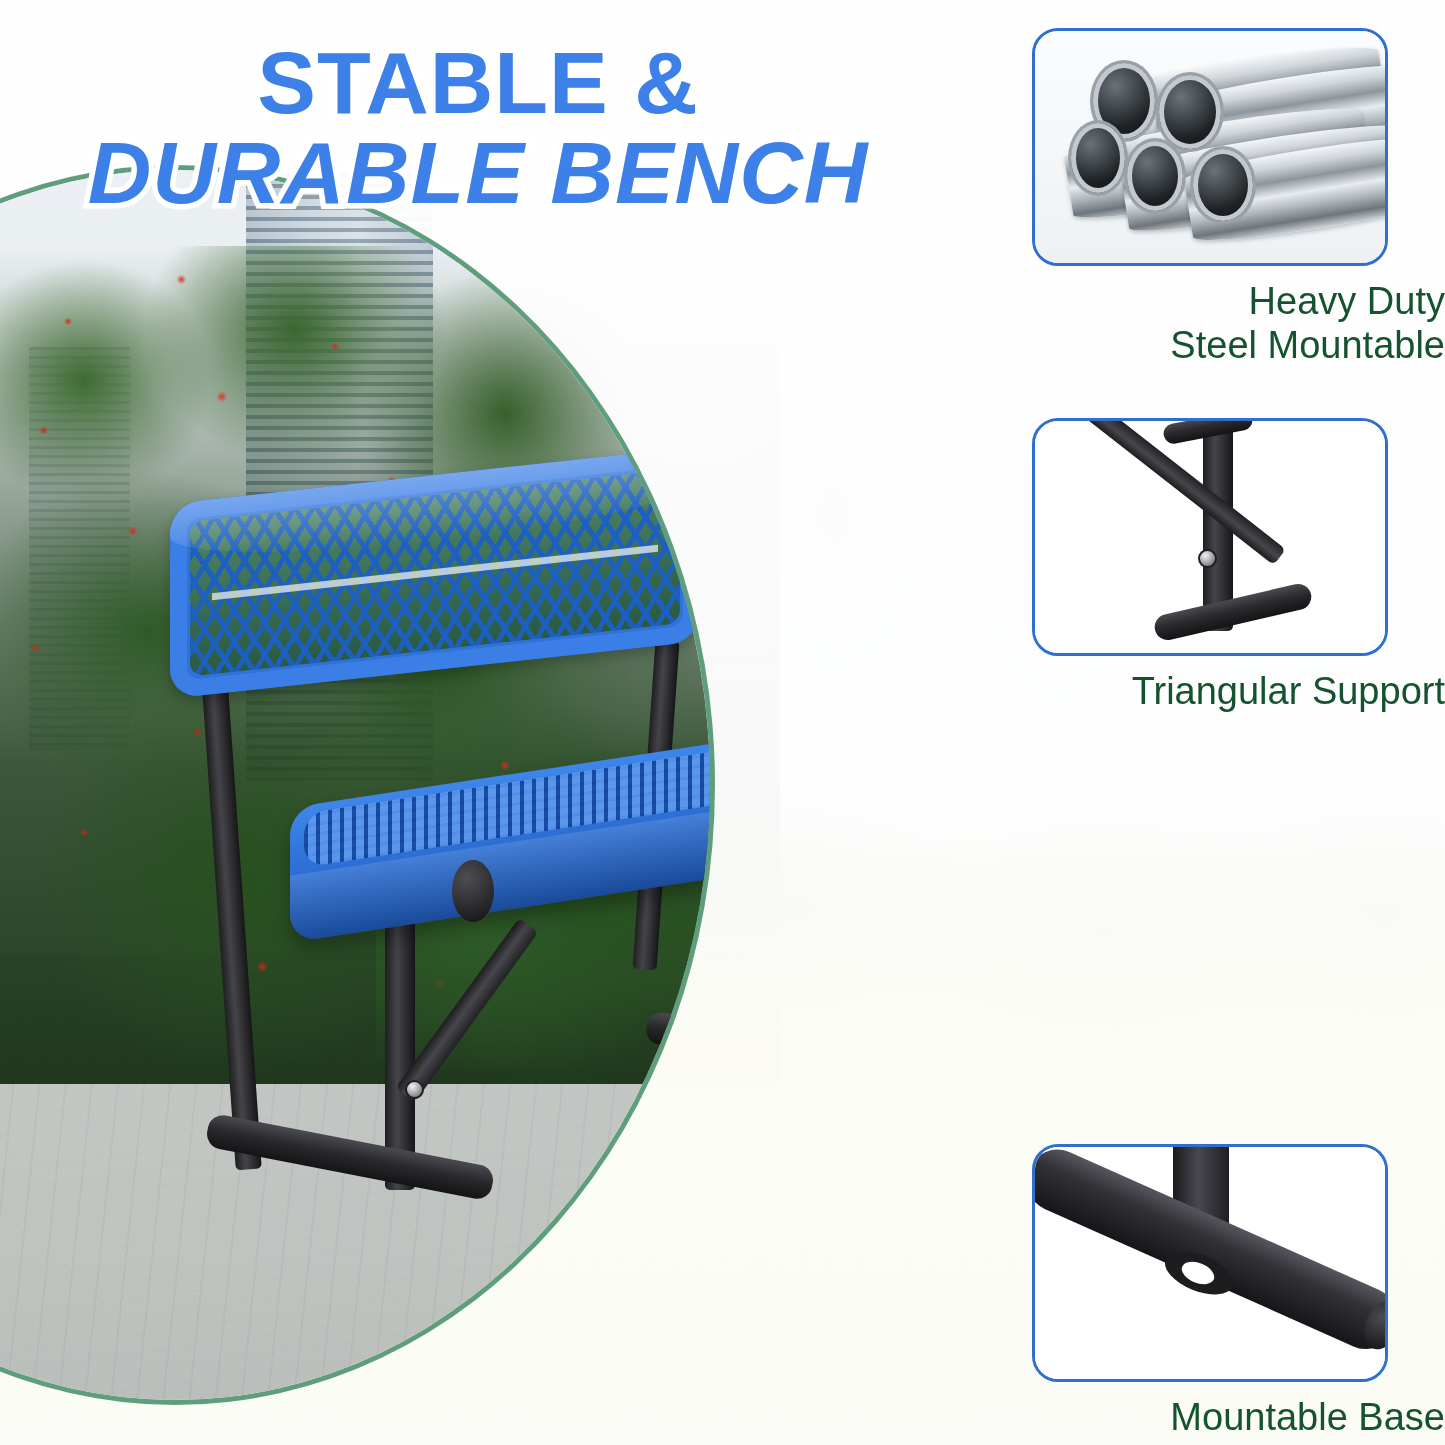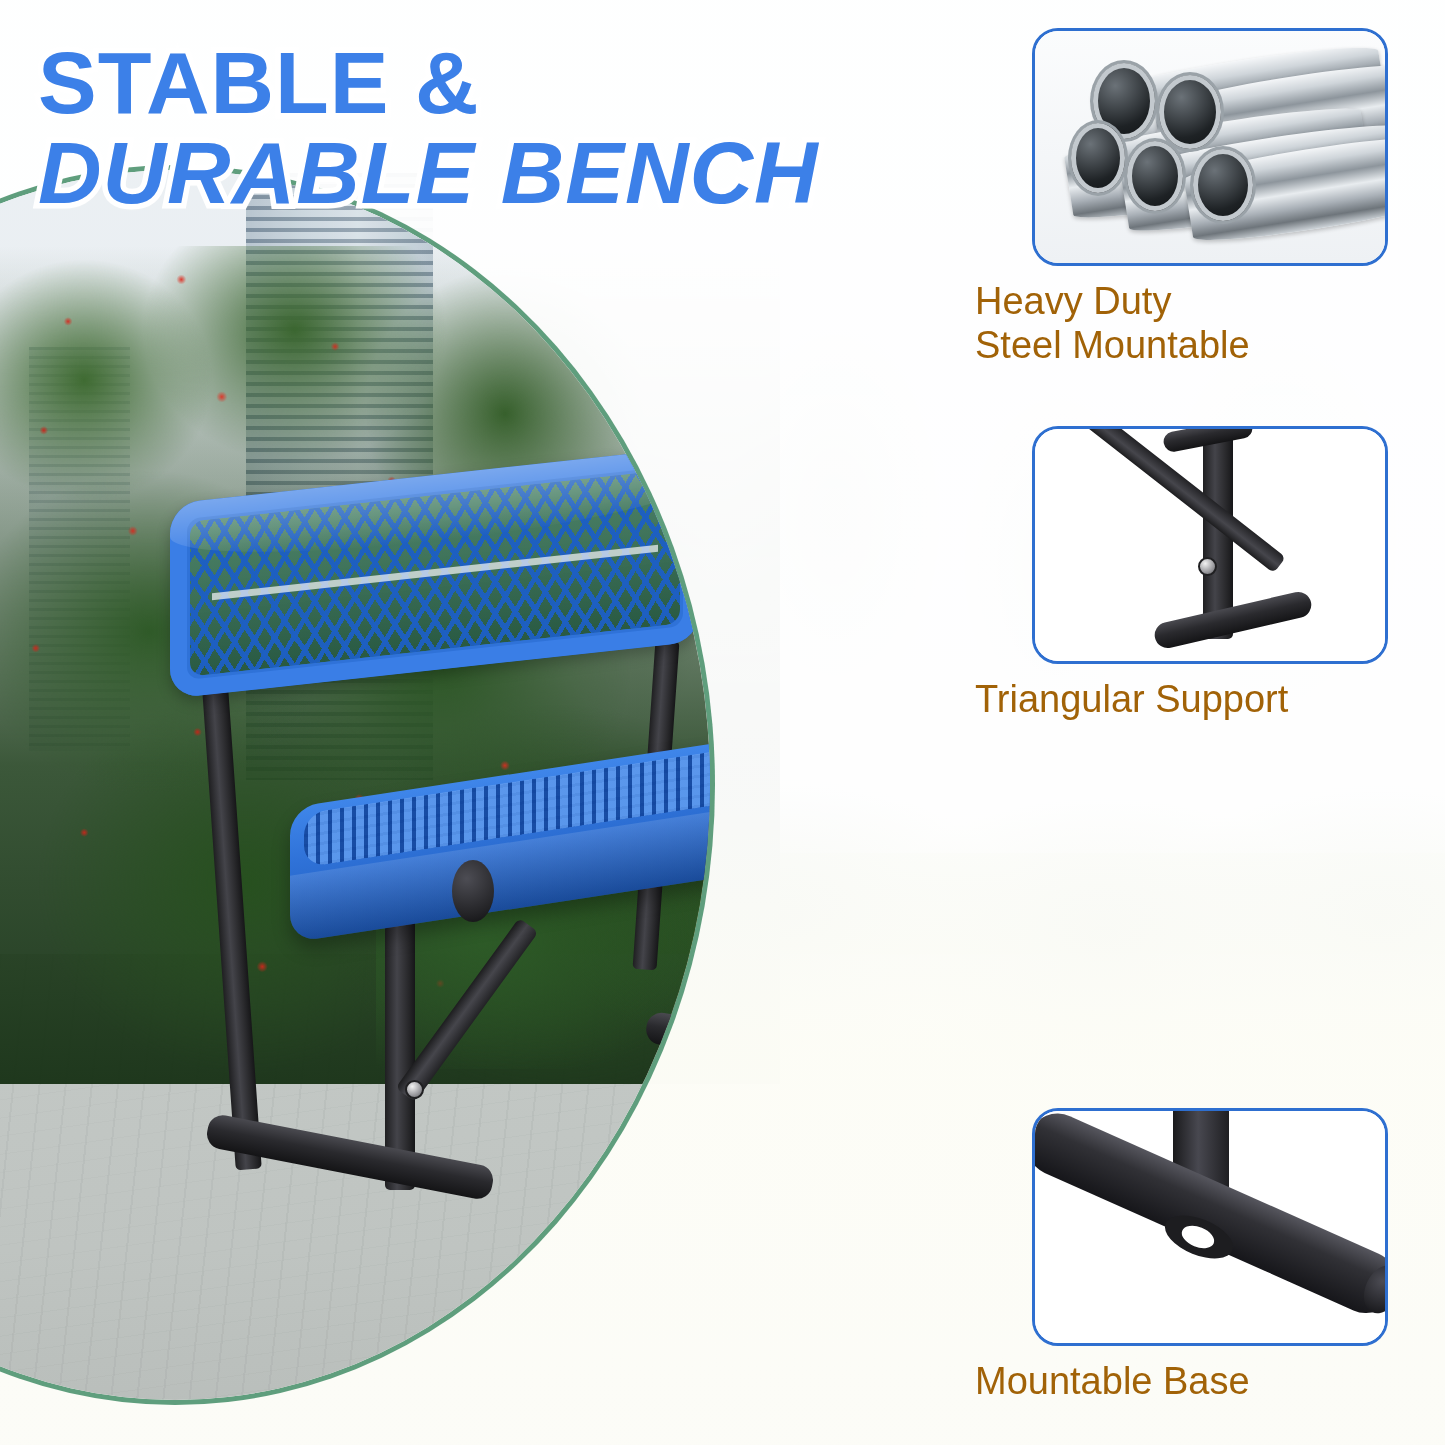--- a/index.html
+++ b/index.html
@@ -120,29 +120,29 @@
   .seat .lip{position:absolute;left:0;bottom:0;width:100%;height:50%;border-radius:0 0 28px 28px;
     background:linear-gradient(180deg,rgba(255,255,255,.12),rgba(0,0,0,.18));}
   .seatcap{position:absolute;border-radius:50%;
     background:radial-gradient(circle at 35% 30%,#4d4d54,#232326 70%,#0f0f11);}
 
   
   .headline{position:absolute;left:38px;top:38px;width:880px;
     font-size:88px;line-height:1.02;font-weight:bold;letter-spacing:1px;
     color:#3c80e8;
     -webkit-text-stroke:11px #ffffff;paint-order:stroke fill;
-    text-shadow:0 3px 5px rgba(255,255,255,.9);}
+    text-shadow:0 3px 5px rgba(255,255,255,.9);text-align:center;}
   .headline .l2{display:block;font-style:italic;}
 
   
   .features{position:absolute;right:0;top:0;width:470px;height:1445px;}
   .feature{position:absolute;left:0;width:470px;}
   .thumb{position:relative;margin:0 auto;width:350px;height:232px;
     background:#ffffff;border:3px solid #2e6fd0;border-radius:26px;overflow:hidden;}
-  .cap{margin-top:14px;text-align:left;color:#a16207;font-size:38px;line-height:1.15;font-weight:normal;}
+  .cap{margin-top:14px;text-align:right;color:#14532d;font-size:38px;line-height:1.15;font-weight:normal;}
   .cap .l{display:block;}
 
   
   .tubes{position:absolute;inset:0;background:linear-gradient(180deg,#fbfcfd,#eef1f4);}
   .tube{position:absolute;border-radius:50% / 14%;
     background:linear-gradient(180deg,#f4f6f8 0%,#cfd5da 16%,#8d959c 34%,#e8ecef 52%,#aab1b8 70%,#6e757b 86%,#cfd5da 100%);
     box-shadow:0 2px 4px rgba(0,0,0,.22);}
   .tubeface{position:absolute;border-radius:50%;
     background:radial-gradient(circle at 36% 30%,#6b7278,#1e2225 62%,#0d0f11);
     box-shadow:inset 0 0 0 5px #c3c9ce, 0 0 0 3px #9aa2a8;}
@@ -266,37 +266,37 @@
           <div class="tubeface" style="left:92px;top:110px;width:56px;height:70px;"></div>
           <div class="tubeface" style="left:158px;top:118px;width:60px;height:72px;"></div>
         </div>
       </div>
       <div class="cap">
         <span class="l">Heavy Duty</span>
         <span class="l">Steel Mountable</span>
       </div>
     </div>
 
-    <div class="feature" style="top:418px;margin-top:8px;">
+    <div class="feature" style="top:418px;">
       <div class="thumb">
         <div class="t2">
           <div class="leg-v" style="left:168px;top:-10px;width:30px;height:220px;"></div>
           <div class="brace" style="left:22px;top:-30px;width:20px;height:270px;transform:rotate(-52deg);transform-origin:50% 0;"></div>
           <div class="foot" style="left:118px;top:178px;width:160px;height:26px;transform:rotate(-13deg);"></div>
           <div class="foot" style="left:128px;top:-4px;width:90px;height:20px;transform:rotate(-11deg);"></div>
           <div class="bolt" style="left:163px;top:128px;"></div>
         </div>
       </div>
       <div class="cap">
         <span class="l">Triangular Support</span>
       </div>
     </div>
 
 
-    <div class="feature" style="top:1108px;">
+    <div class="feature" style="top:1144px;">
       <div class="thumb">
         <div class="t4">
           <div class="t4post"></div>
           <div class="t4bar">
               <div class="t4cap"></div>
             </div>
           <div class="t4flange"></div>
           <div class="t4hole"></div>
         </div>
       </div>

